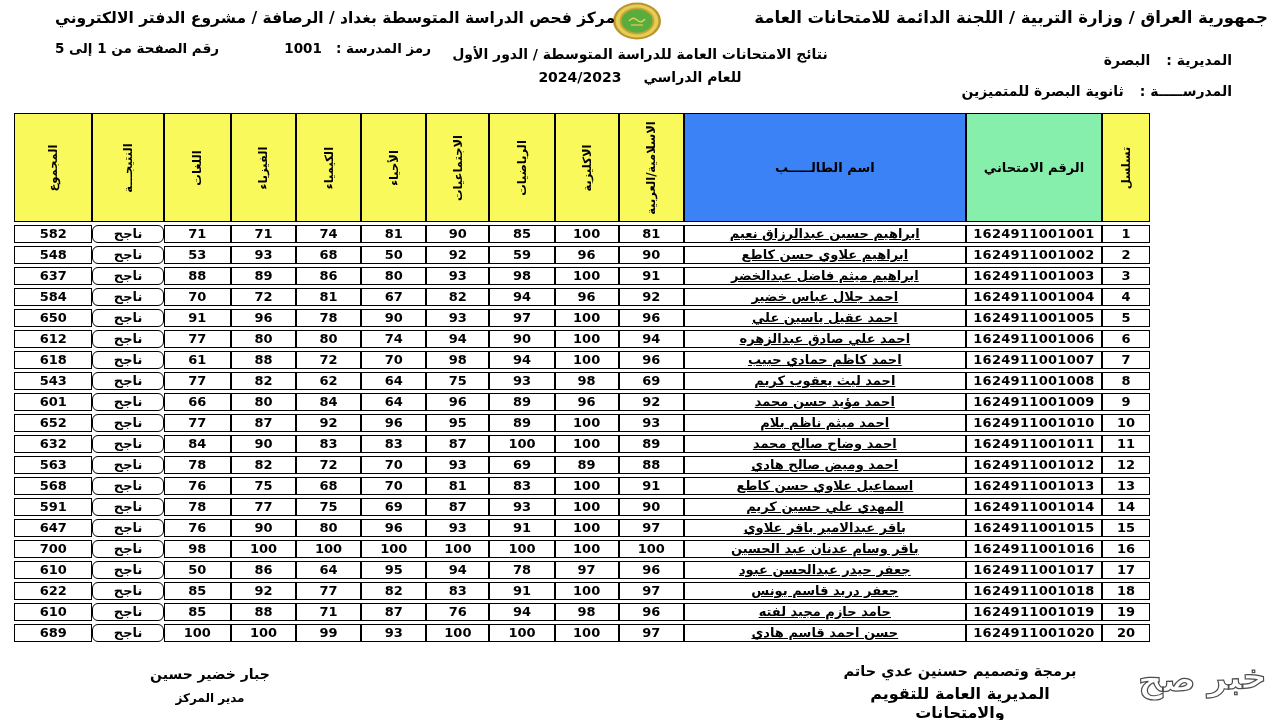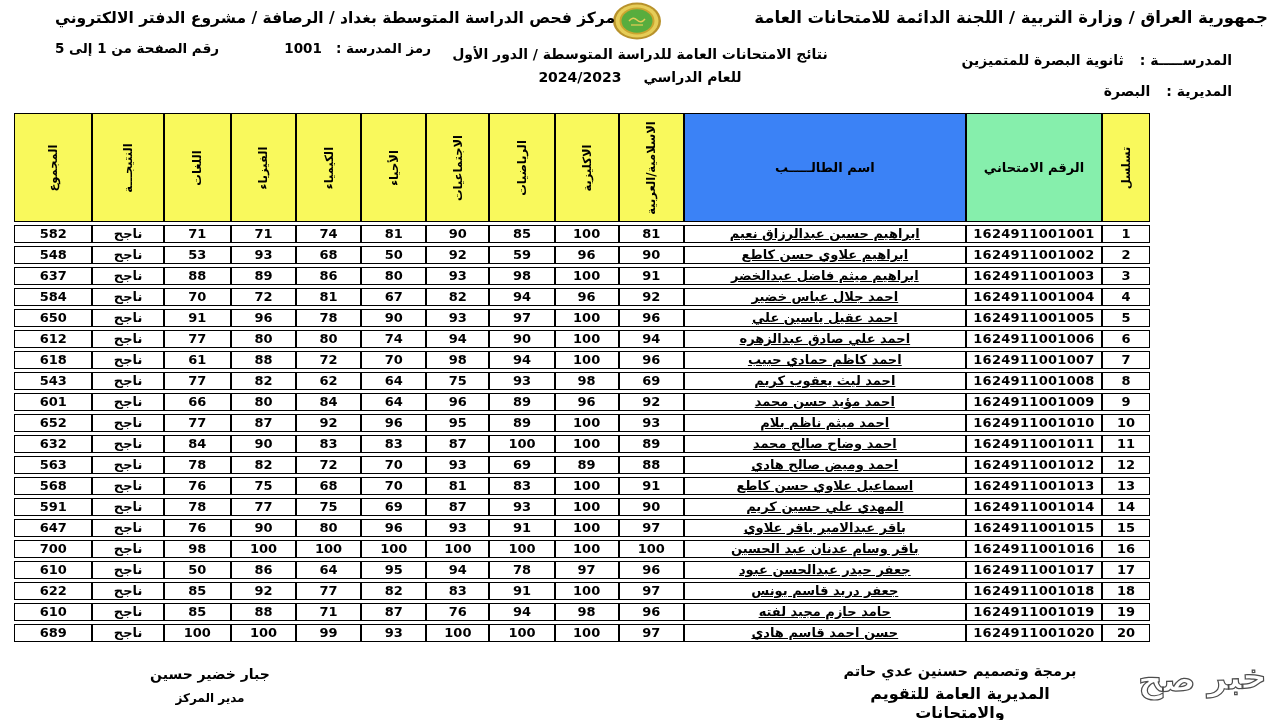--- a/index.html
+++ b/index.html
@@ -41,21 +41,21 @@
     white-space:nowrap;font-size:11.5px;font-weight:bold;
   }
   .htext{font-size:13px;text-align:center;}
   table.results td{
     border:1px solid #000;height:16px;line-height:16px;padding:0;
     font-weight:bold;font-size:13px;text-align:center;vertical-align:middle;
     background:#fff;overflow:hidden;white-space:nowrap;
   }
   td.name-cell{text-align:right;padding-left:0;padding-right:12px;text-decoration:underline;}
   td.exam-cell{font-size:13.5px;letter-spacing:.3px;}
-  td.result-cell{font-size:12px;}
+  td.result-cell{font-size:12px;border-radius:6px;}
 
   
   .f-left{position:absolute;top:666px;left:122px;width:176px;text-align:center;font-weight:bold;}
   .f-left .f-name{font-size:14px;}
   .f-left .f-role{font-size:12px;margin-top:9px;}
   .f-right{position:absolute;top:663px;right:186px;width:268px;text-align:center;font-weight:bold;}
   .f-right .f-name{font-size:14.5px;}
   .f-right .f-role{font-size:16px;margin-top:5px;}
   .watermark{
     position:absolute;top:658px;left:1138px;font-size:34px;font-weight:bold;
@@ -90,24 +90,24 @@
 
   <div class="h-center">
     <div class="line1">نتائج الامتحانات العامة للدراسة المتوسطة / الدور الأول</div>
     <div class="line2">
       <span>للعام الدراسي</span><span class="year">2024/2023</span>
     </div>
   </div>
 
   <div class="h-right-meta">
     <div class="meta-line">
-      <span>المدرســـــة :</span><span class="meta-val">ثانوية البصرة للمتميزين</span>
+      <span>المديرية :</span><span class="meta-val">البصرة</span>
     </div>
     <div class="meta-line">
-      <span>المديرية :</span><span class="meta-val">البصرة</span>
+      <span>المدرســـــة :</span><span class="meta-val">ثانوية البصرة للمتميزين</span>
     </div>
   </div>
 
   <table class="results">
     <colgroup>
       <col style="width:47px">
         <col style="width:134px">
         <col style="width:277px">
       <col style="width:64px">
         <col style="width:63px">

